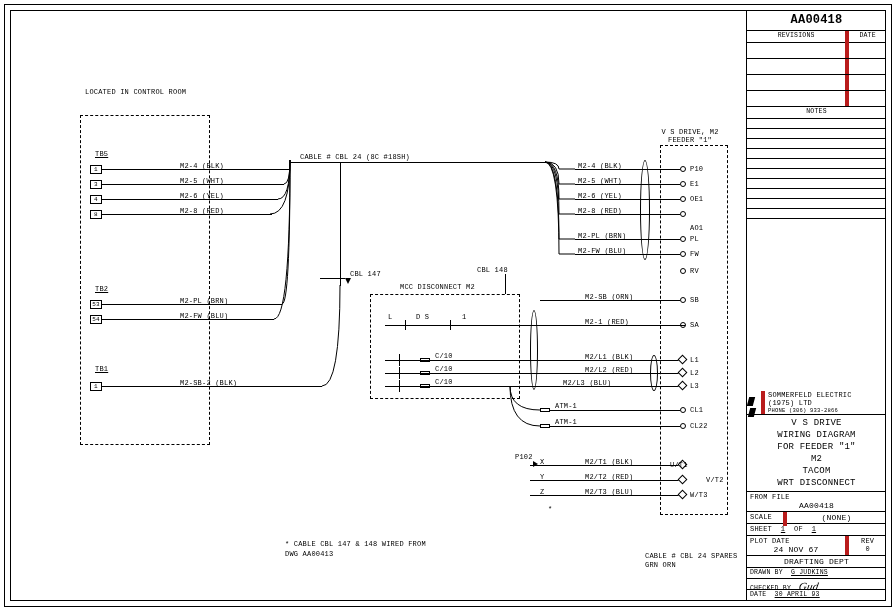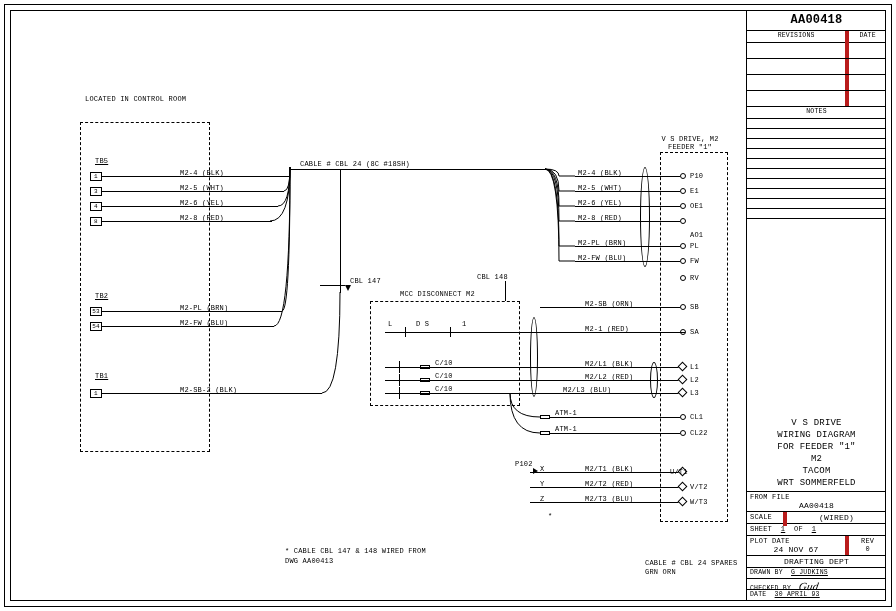--- a/index.html
+++ b/index.html
@@ -21,21 +21,21 @@
     display:flex; flex-direction:column;
   }
   .tb-row { border-bottom:1px solid #000; display:flex; }
   .tb-cell { border-right:4px solid #b91c1c; padding:1px 3px; flex:1; min-height:14px; }
   .tb-cell:last-child{ border-right:none }
   .tb-head { font-weight:bold; text-align:center; font-size:12px; padding:3px 0; border-bottom:1px solid #000; }
   .tb-sec { font-size:6.5px; text-align:center; }
   .tb-title { text-align:center; font-size:9px; line-height:12px; padding:2px 0; }
   .sig { font-family:cursive; font-style:italic; font-size:11px; display:inline-block; transform:skew(-10deg); }
 
-  .diag { position:absolute; left:10px; top:10px; right:150px; bottom:10px;margin-top:7px; }
+  .diag { position:absolute; left:10px; top:10px; right:150px; bottom:10px; }
   .lbl { position:absolute; white-space:nowrap; font-size:7px; }
   .u { text-decoration:underline; }
 
   .dash { position:absolute; border:1px dashed #000; }
   .hline { position:absolute; height:0; border-top:1px solid #000; }
   .vline { position:absolute; width:0; border-left:1px solid #000; }
   .term { position:absolute; width:12px; height:9px; border:1px solid #000; background:#fff; font-size:6px; text-align:center; line-height:8px; }
   .pin  { position:absolute; width:6px; height:6px; border:1px solid #000; border-radius:50%; }
   .dia  { position:absolute; width:7px; height:7px; border:1px solid #000; transform:rotate(45deg); background:#fff; }
   .fusebox { position:absolute; width:10px; height:4px; border:1px solid #000; }
@@ -100,41 +100,54 @@
     </div>
   <div class="tb-row" style="height:10px">
       <div class="tb-cell"></div>
     </div>
   <div class="tb-row" style="height:10px">
       <div class="tb-cell"></div>
     </div>
 
   <div style="flex:1"></div>
 
+  <div class="tb-row" style="height:24px">
+    <div class="tb-cell" style="flex:0 0 18px; padding:0; position:relative">
+      <div style="position:absolute;left:1px;top:6px;width:14px;height:9px">
+        <div style="width:6px;height:9px;background:#000;display:inline-block;transform:skewX(-15deg)"></div>
+        <div style="width:6px;height:9px;background:#000;display:inline-block;transform:skewX(-15deg);margin-left:1px"></div>
+      </div>
+    </div>
+    <div class="tb-cell" style="font-size:7px;line-height:7.5px">
+      <div>SOMMERFELD ELECTRIC</div>
+      <div>(1975) LTD</div>
+      <div style="font-size:5.5px">PHONE (306) 933-2866</div>
+    </div>
+  </div>
 
   <div class="tb-row">
     <div class="tb-cell tb-title">
       <div>V S DRIVE</div>
       <div>WIRING DIAGRAM</div>
       <div>FOR FEEDER "1"</div>
       <div>M2</div>
       <div>TACOM</div>
-      <div>WRT SOMMERFELD</div>
+      <div>WRT DISCONNECT</div>
     </div>
   </div>
 
   <div class="tb-row" style="height:20px">
     <div class="tb-cell" style="font-size:7px">
       <div>FROM FILE</div>
       <div style="text-align:center;font-size:8px">AA00418</div>
     </div>
   </div>
   <div class="tb-row" style="height:12px">
     <div class="tb-cell" style="flex:0 0 40px;font-size:7px">SCALE</div>
-    <div class="tb-cell" style="text-align:center">(WIRED)</div>
+    <div class="tb-cell" style="text-align:center">(NONE)</div>
   </div>
   <div class="tb-row" style="height:12px">
     <div class="tb-cell" style="font-size:7px">
       <span>SHEET</span>&nbsp;
       <span class="u">1</span>&nbsp;
       <span>OF</span>&nbsp;
       <span class="u">1</span>
     </div>
   </div>
   <div class="tb-row" style="height:20px">
@@ -345,21 +358,21 @@
   <div class="hline" style="left:520px; top:455px; width:155px"></div>
   <div class="lbl" style="left:530px; top:448px">X</div>
   <div class="lbl" style="left:575px; top:448px">M2/T1 (BLK)</div>
   <div class="dia" style="left:669px; top:451px"></div>
   <div class="lbl" style="left:660px; top:451px">U/T1</div>
 
   <div class="hline" style="left:520px; top:470px; width:155px"></div>
   <div class="lbl" style="left:530px; top:463px">Y</div>
   <div class="lbl" style="left:575px; top:463px">M2/T2 (RED)</div>
   <div class="dia" style="left:669px; top:466px"></div>
-  <div class="lbl" style="left:680px; top:466px">V/T2</div>
+  <div class="lbl" style="left:696px; top:466px">V/T2</div>
 
   <div class="hline" style="left:520px; top:485px; width:155px"></div>
   <div class="lbl" style="left:530px; top:478px">Z</div>
   <div class="lbl" style="left:575px; top:478px">M2/T3 (BLU)</div>
   <div class="dia" style="left:669px; top:481px"></div>
   <div class="lbl" style="left:680px; top:481px">W/T3</div>
 
   <div class="lbl" style="left:538px; top:495px">*</div>
 
   <div class="lbl" style="left:275px; top:530px">* CABLE CBL 147 &amp; 148 WIRED FROM</div>

